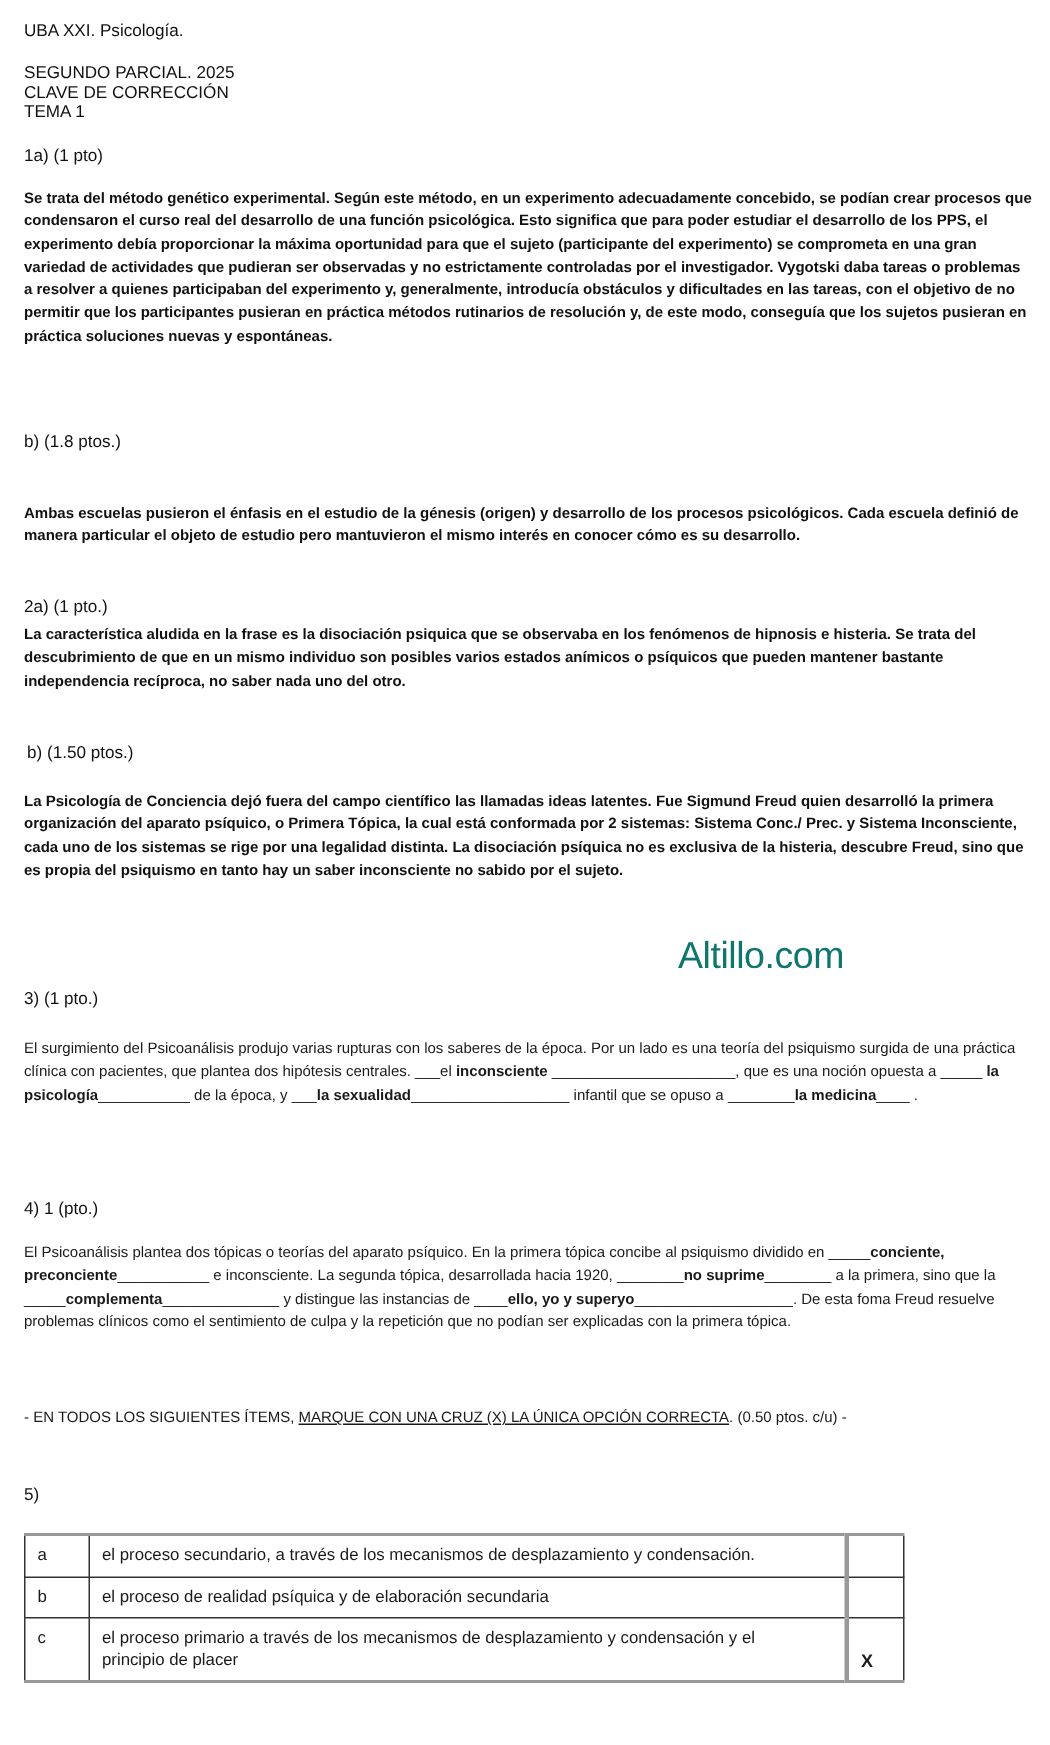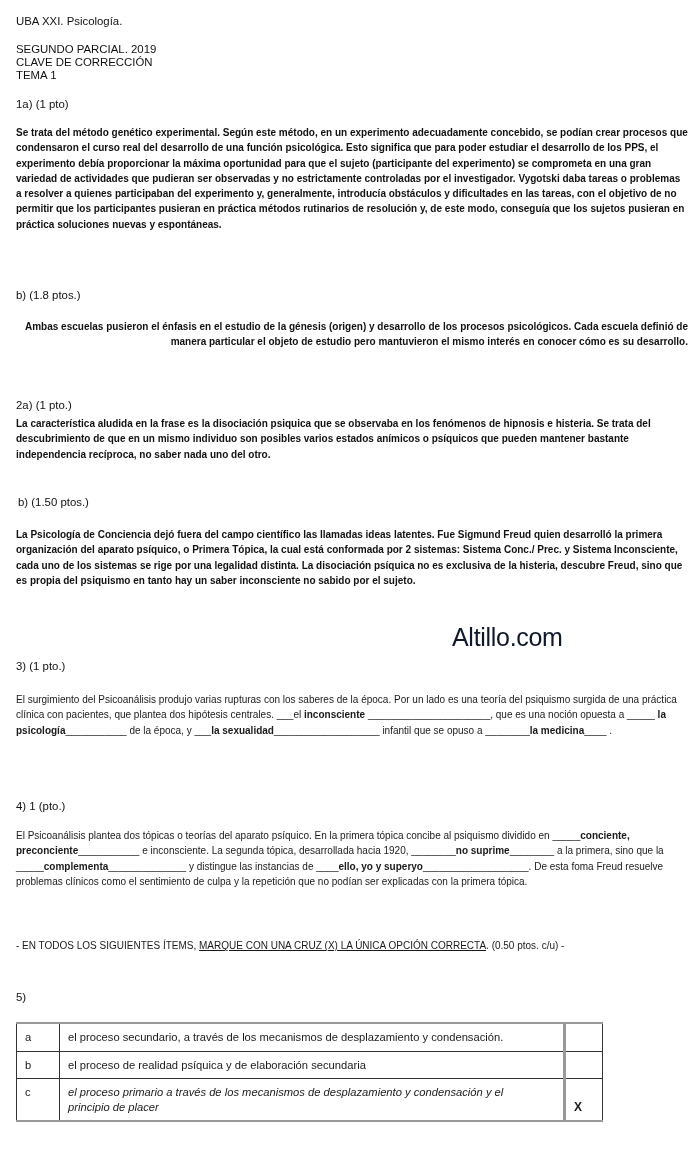--- a/index.html
+++ b/index.html
@@ -6,48 +6,48 @@
     body {
       width: 700px; height: 1163px; position: relative; overflow: hidden;
       font-family: "Liberation Sans", sans-serif; color: #111111;
     }
     .blk { position: absolute; left: 16px; width: 672px; font-size: 10px; line-height: 15.3px; }
     .b { font-weight: bold; }
     .n { font-weight: normal; color: #1a1a1a; }
     .head { font-weight: normal; font-size: 11.4px; line-height: 12.6px; }
     .watermark {
       position: absolute; left: 452px; top: 623px;
-      font-size: 25px; color: #0f172a; letter-spacing: -0.3px;
+      font-size: 25px; color: #0f766e; letter-spacing: -0.3px;
       font-family: "Liberation Sans", sans-serif;
     }
     u { text-decoration: underline; }
     table.opts {
       position: absolute; left: 16px; top: 1022px; width: 587px;
       border-collapse: collapse; font-size: 11.2px; line-height: 14.5px; color: #1a1a1a;
     }
     table.opts td { border: 1px solid #333; vertical-align: top; padding: 6px 8px 6px 8px; }
     table.opts td.letter { width: 26px; }
     table.opts td.mark { width: 20px; border-left: 3px solid #999; vertical-align: bottom; font-weight: bold; font-size: 12px; }
     table.opts tr:first-child td { border-top: 2px solid #999; }
     table.opts tr:last-child td { border-bottom: 2px solid #999; }
     table.opts td:first-child { border-left: 1px solid #333; }
   </style>
 </head>
 <body>
 
 <div class="blk head" style="top:15px;">UBA XXI. Psicología.</div>
-<div class="blk head" style="top:43px;">SEGUNDO PARCIAL. 2019</div>
+<div class="blk head" style="top:43px;">SEGUNDO PARCIAL. 2025</div>
 <div class="blk head" style="top:56px;">CLAVE DE CORRECCIÓN</div>
 <div class="blk head" style="top:69px;">TEMA 1</div>
 
 <div class="blk head" style="top:98px;">1a) (1 pto)</div>
 <div class="blk b" style="top:125px;">Se trata del método genético experimental. Según este método, en un experimento adecuadamente concebido, se podían crear procesos que condensaron el curso real del desarrollo de una función psicológica. Esto significa que para poder estudiar el desarrollo de los PPS, el experimento debía proporcionar la máxima oportunidad para que el sujeto (participante del experimento) se comprometa en una gran variedad de actividades que pudieran ser observadas y no estrictamente controladas por el investigador. Vygotski daba tareas o problemas a resolver a quienes participaban del experimento y, generalmente, introducía obstáculos y dificultades en las tareas, con el objetivo de no permitir que los participantes pusieran en práctica métodos rutinarios de resolución y, de este modo, conseguía que los sujetos pusieran en práctica soluciones nuevas y espontáneas.</div>
 
 <div class="blk head" style="top:289px;">b) (1.8 ptos.)</div>
-<div class="blk b" style="top:319px;text-align:right;">Ambas escuelas pusieron el énfasis en el estudio de la génesis (origen) y desarrollo de los procesos psicológicos. Cada escuela definió de manera particular el objeto de estudio pero mantuvieron el mismo interés en conocer cómo es su desarrollo.</div>
+<div class="blk b" style="top:335px;">Ambas escuelas pusieron el énfasis en el estudio de la génesis (origen) y desarrollo de los procesos psicológicos. Cada escuela definió de manera particular el objeto de estudio pero mantuvieron el mismo interés en conocer cómo es su desarrollo.</div>
 
 <div class="blk head" style="top:399px;">2a) (1 pto.)</div>
 <div class="blk b" style="top:416px;">La característica aludida en la frase es la disociación psiquica que se observaba en los fenómenos de hipnosis e histeria. Se trata del descubrimiento de que en un mismo individuo son posibles varios estados anímicos o psíquicos que pueden mantener bastante independencia recíproca, no saber nada uno del otro.</div>
 
 <div class="blk head" style="top:496px; left:18px;">b) (1.50 ptos.)</div>
 <div class="blk b" style="top:527px;">La Psicología de Conciencia dejó fuera del campo científico las llamadas ideas latentes. Fue Sigmund Freud quien desarrolló la primera organización del aparato psíquico, o Primera Tópica, la cual está conformada por 2 sistemas: Sistema Conc./ Prec. y Sistema Inconsciente, cada uno de los sistemas se rige por una legalidad distinta. La disociación psíquica no es exclusiva de la histeria, descubre Freud, sino que es propia del psiquismo en tanto hay un saber inconsciente no sabido por el sujeto.</div>
 
 <div class="watermark">Altillo.com</div>
 
 <div class="blk head" style="top:660px;">3) (1 pto.)</div>
@@ -67,17 +67,17 @@
     <td>el proceso secundario, a través de los mecanismos de desplazamiento y condensación.</td>
     <td class="mark"></td>
   </tr>
   <tr>
     <td class="letter">b</td>
     <td>el proceso de realidad psíquica y de elaboración secundaria</td>
     <td class="mark"></td>
   </tr>
   <tr>
     <td class="letter">c</td>
-    <td style="padding-right:40px;font-style:italic;">el proceso primario a través de los mecanismos de desplazamiento y condensación y el principio de placer</td>
+    <td style="padding-right:40px;">el proceso primario a través de los mecanismos de desplazamiento y condensación y el principio de placer</td>
     <td class="mark">X</td>
   </tr>
 </tbody>
   </table>
 
 </body></html>

